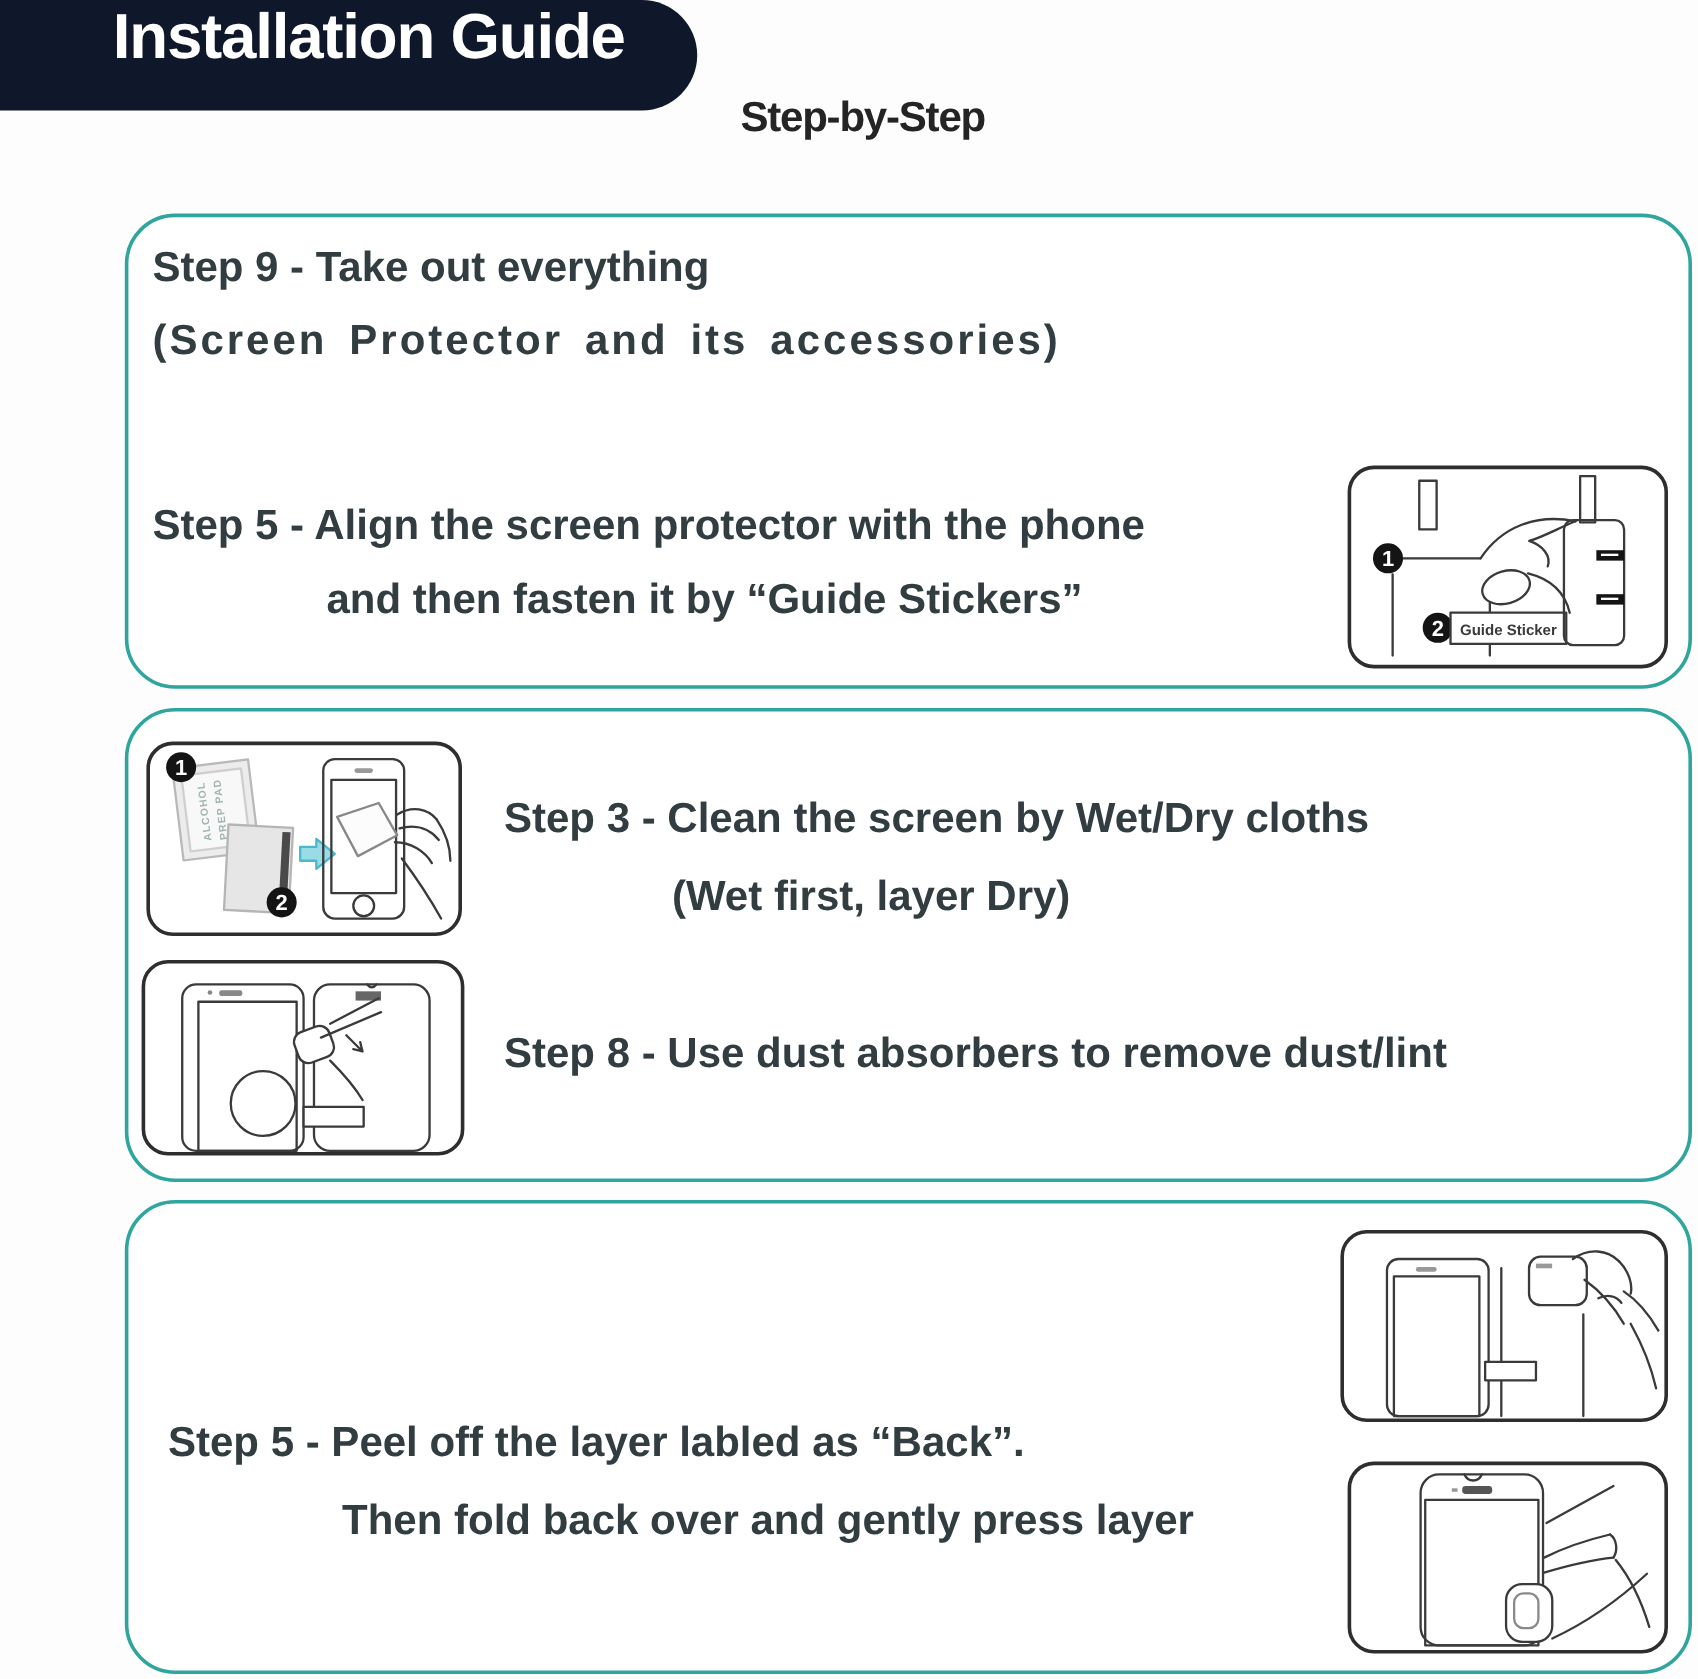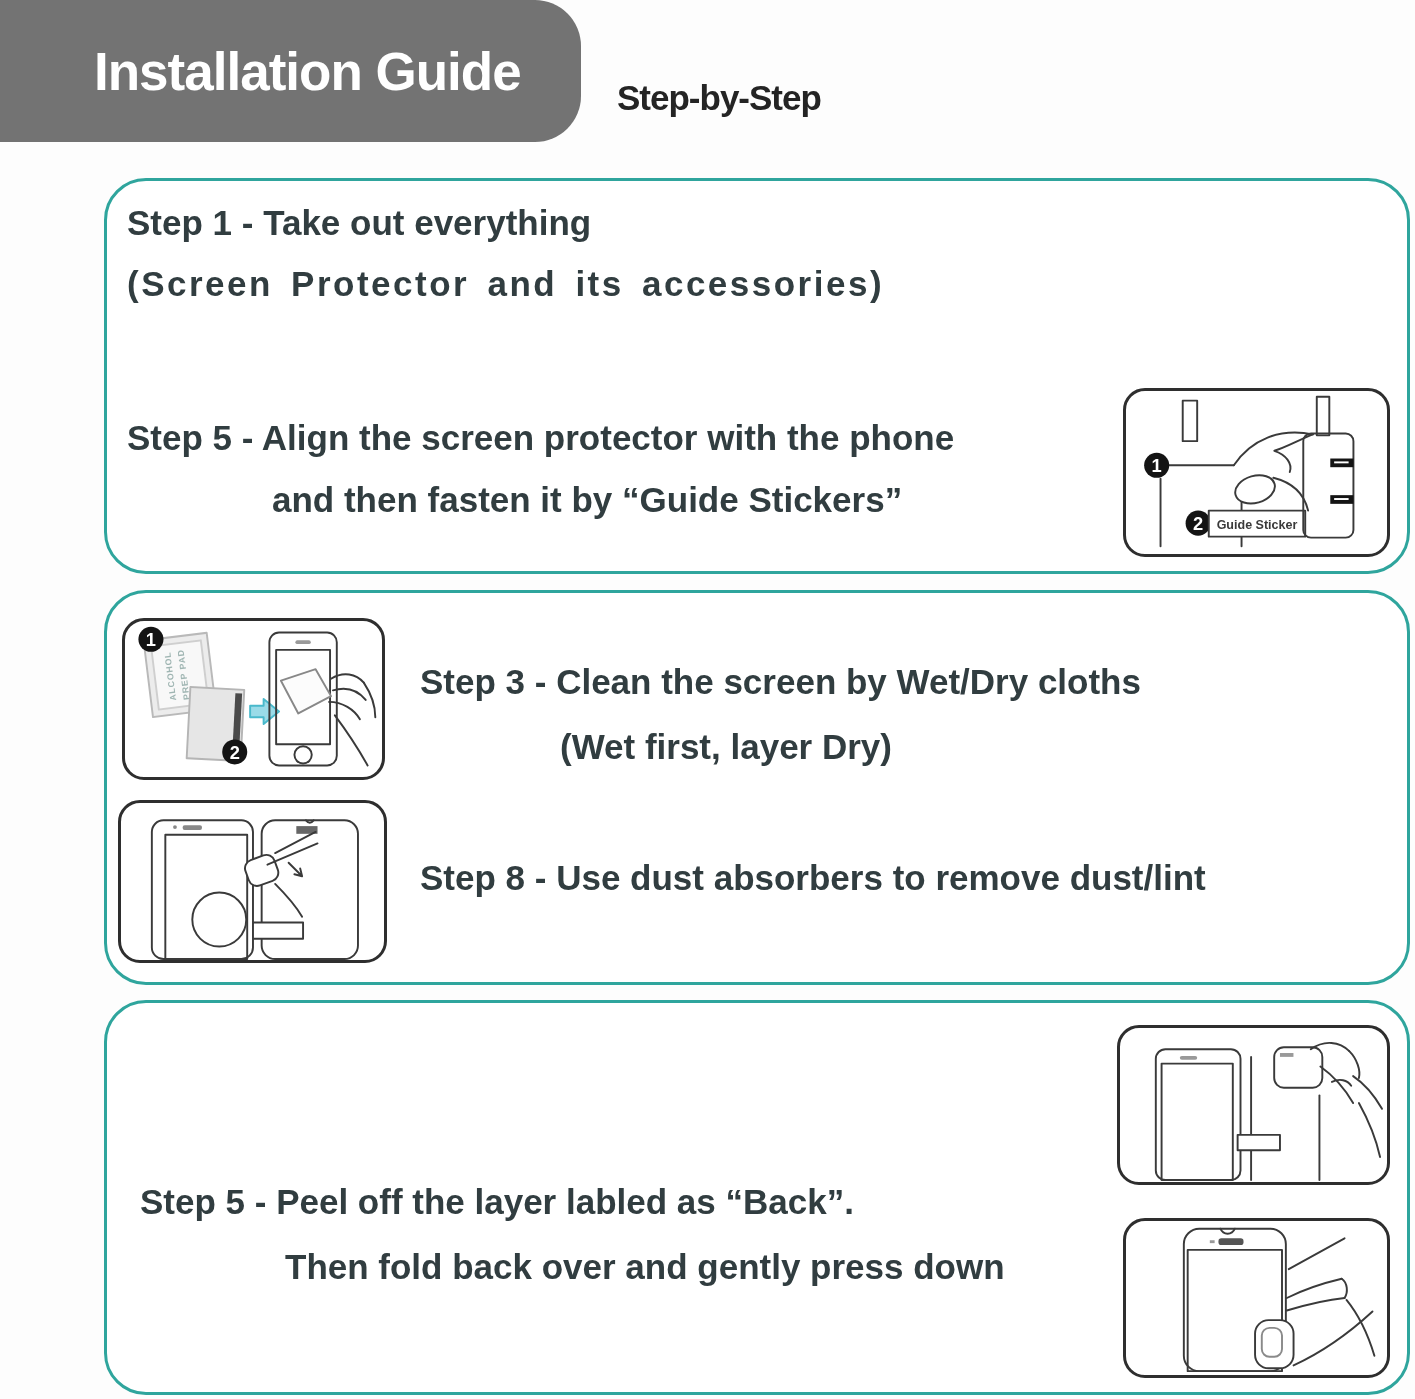--- a/index.html
+++ b/index.html
@@ -2,23 +2,23 @@
 <html><head>
 <meta charset="utf-8">
 <style>
   html,body{margin:0;padding:0;}
   body{
     width:1415px;height:1399px;position:relative;overflow:hidden;
     background:#fdfdfd;
     font-family:"Liberation Sans","DejaVu Sans",sans-serif;
   }
   .header-badge{
-    position:absolute;left:0;top:0;width:581px;height:142px;
-    background:#737373;border-radius:0 46px 46px 0;
-    display:flex;align-items:center;
+    position:absolute;left:0;top:0;width:581px;height:92px;
+    background:#0f172a;border-radius:0 46px 46px 0;
+    display:flex;align-items:flex-start;
   }
   .header-title{
     color:#ffffff;font-size:53px;font-weight:bold;padding-left:94px;
     letter-spacing:-1px;white-space:nowrap;
   }
   .subtitle{
     position:absolute;left:617px;top:78px;font-size:35px;font-weight:bold;
     color:#242424;letter-spacing:-1px;white-space:nowrap;
   }
   .box{
@@ -58,21 +58,21 @@
 </style>
 </head>
 <body>
 
 <div class="header-badge">
   <div class="header-title">Installation Guide</div>
 </div>
 <div class="subtitle">Step-by-Step</div>
 
 <div class="box box1"></div>
-<div class="step-line s1a">Step 1 - Take out everything</div>
+<div class="step-line s1a">Step 9 - Take out everything</div>
 <div class="step-line s1b">(Screen Protector and its accessories)</div>
 <div class="step-line s2a">Step 5 - Align the screen protector with the phone</div>
 <div class="step-line s2b">and then fasten it by “Guide Stickers”</div>
 
 <div class="illus illusA">
   <svg viewBox="0 0 267 169">
     <g class="art">
 
       <rect x="57" y="10" width="15" height="42"></rect>
       <path d="M43 77 H 110"></path>
@@ -186,21 +186,21 @@
         <path d="M172 62 L186 76 M186 76 l-8 -2 M186 76 l-2 -8"></path>
         <path d="M158 84 C 170 96, 180 108, 186 118"></path>
       </g>
       <rect x="135" y="124" width="52" height="17" fill="#ffffff"></rect>
     </g>
   </svg>
 </div>
 
 <div class="box box3"></div>
 <div class="step-line s5a">Step 5 - Peel off the layer labled as “Back”.</div>
-<div class="step-line s5b">Then fold back over and gently press down</div>
+<div class="step-line s5b">Then fold back over and gently press layer</div>
 
 <div class="illus illusD">
   <svg viewBox="0 0 273 160">
     <g class="art">
 
       <g>
         <rect x="35" y="22" width="88" height="136" rx="10"></rect>
         <rect x="60" y="29" width="18" height="4" rx="2" fill="#999999" stroke="none"></rect>
         <rect x="41" y="37" width="74" height="121"></rect>
       </g>

